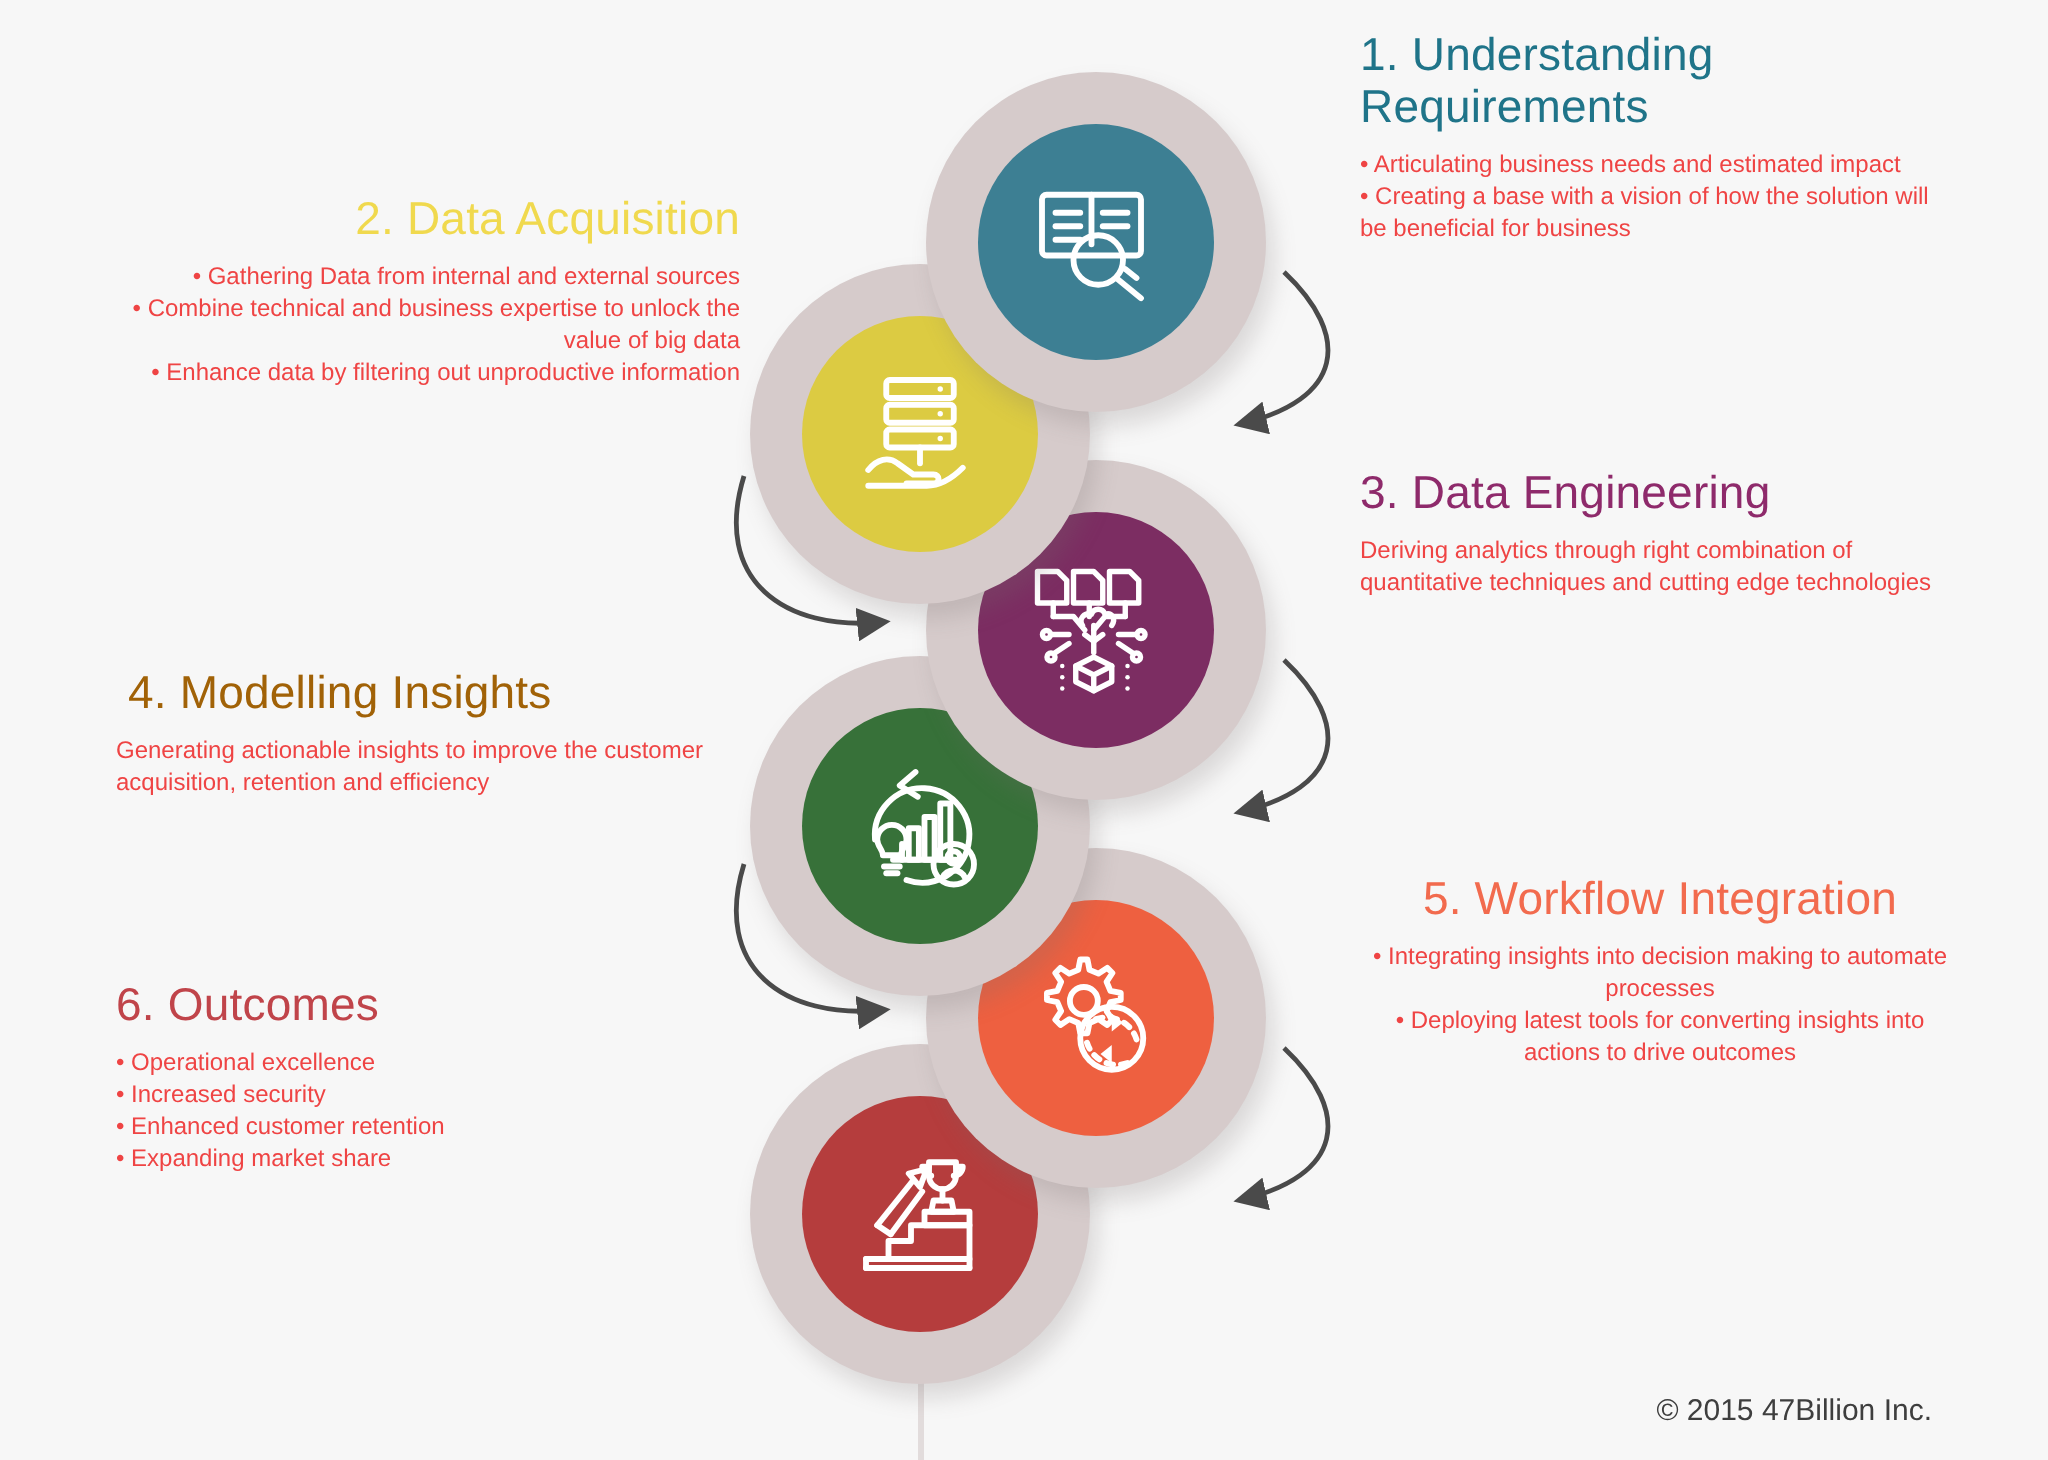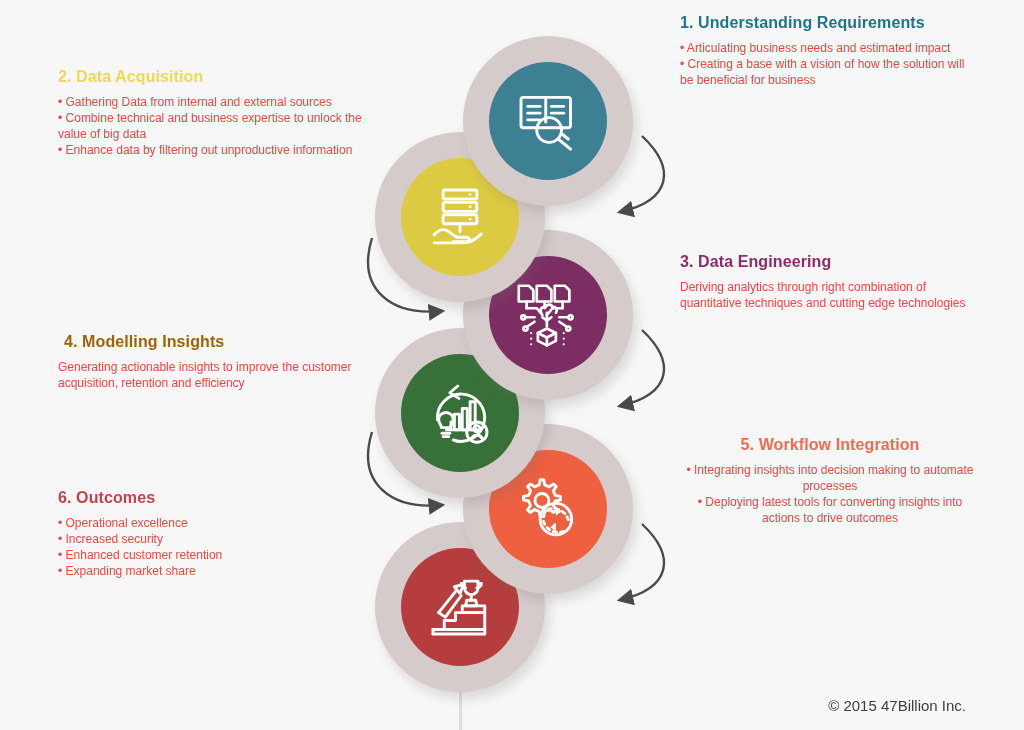--- a/index.html
+++ b/index.html
@@ -12,38 +12,38 @@
     position:relative;
   }
   .canvas{position:absolute;inset:0;}
 
   
   .col{position:absolute;}
   .col-left{left:58px;width:312px;}
   .col-right{left:680px;width:300px;}
 
   .sec-title{
-    font-size:16px;
-    font-weight:bold;
+    font-size:23px;
+    font-weight:normal;
     line-height:1.14;
     margin:0 0 9px 0;
     letter-spacing:.1px;
   }
   .sec-body{
     font-size:12px;
     line-height:1.33;
     margin:0;
     color:#ef4444;
     white-space:pre-line;
   }
 
   
   #sec1{top:14px;}
-  #sec2{top:68px;}
-  #sec3{top:233px;margin-top:20px;}
+  #sec2{top:96px;text-align:right;}
+  #sec3{top:233px;}
   #sec4{top:333px;}
   #sec5{top:436px;text-align:center;}
   #sec6{top:489px;}
 
   #sec4 .sec-title{padding-left:6px;}
 
   
   .chain{position:absolute;left:360px;top:0;width:300px;height:730px;}
 
   .node{position:absolute;width:170px;height:170px;}

